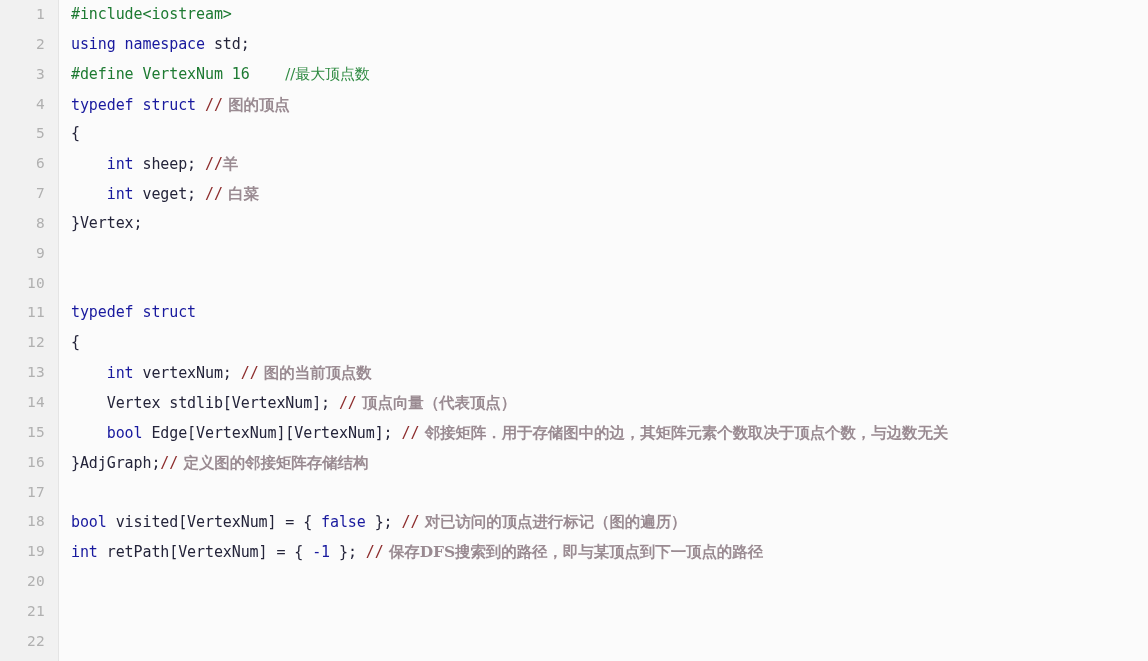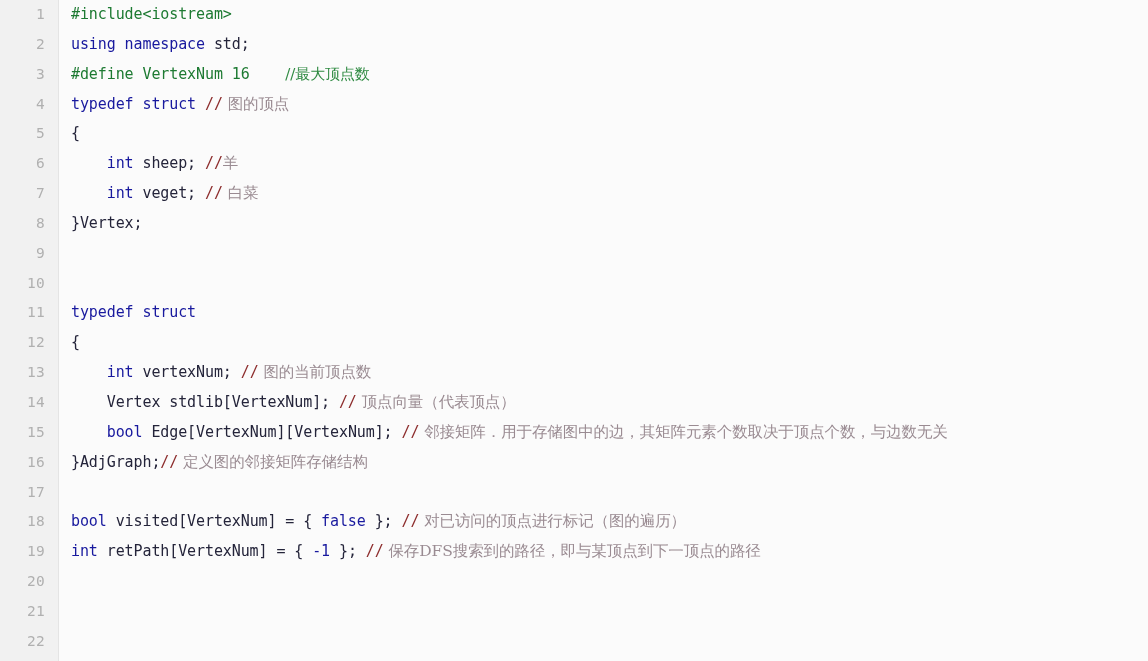--- a/index.html
+++ b/index.html
@@ -69,21 +69,21 @@
     letter-spacing: -0.1px;
     box-sizing: border-box;
   }
 
   
   .t-pre     { color: #1d7a32; }   
   .t-kw      { color: #18199e; }   
   .t-plain   { color: #24243a; }   
   .t-num     { color: #18199e; }   
   .t-cm-mark { color: #8c2b2b; }   
-  .t-cm-txt  { color: #9a8b92; }   
+  .t-cm-txt  { color: #9a8b92; font-weight: bold; }   
 
   
   .cjk {
     font-family: "DejaVu Serif", "Liberation Serif", serif;
     font-size: 15.5px;
   }
   .cjk-green {
     font-family: "DejaVu Serif", "Liberation Serif", serif;
     font-size: 15px;
     color: #2f8a42;

